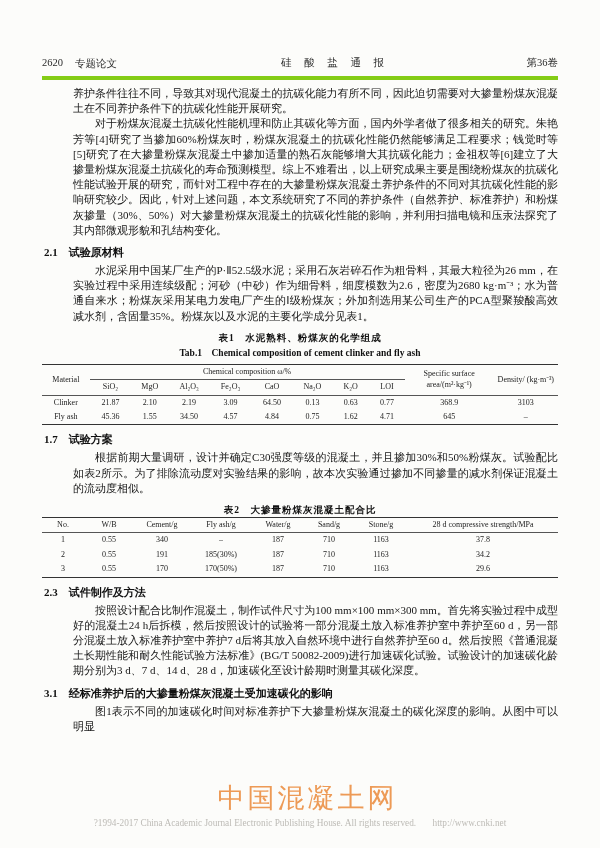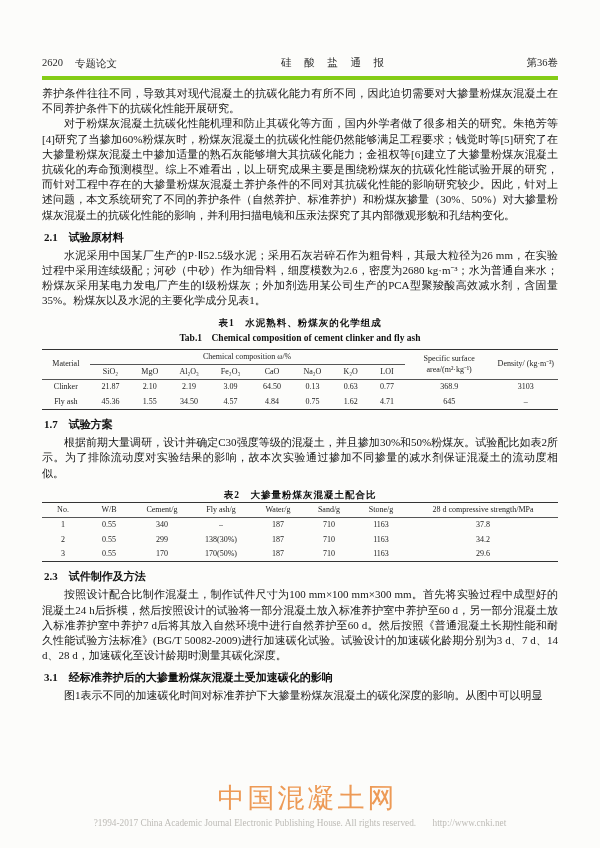--- a/index.html
+++ b/index.html
@@ -18,21 +18,21 @@
     display:flex; align-items:baseline;
     font-size:10.5px; color:#2b2b2b;
     padding-bottom:5px; border-bottom:4px solid #84cc16;
   }
   .hdr-left { display:flex; gap:12px; min-width:130px; }
   .hdr-center { flex:1; text-align:center; letter-spacing:5px; }
   .hdr-right { min-width:60px; text-align:right; }
 
   
   .bodytext { margin-top:6px; }
-  p.para { font-size:11px; line-height:15.2px; text-align:justify; color:#161616; }
+  p.para { font-size:11px; line-height:15.2px; text-align:justify; color:#161616;margin-left:31px; }
   p.indent { text-indent:2em; }
 
   h2.sec { font-size:14px; font-weight:bold; margin:11px 0 9px 2px; color:#111; }
   h3.subsec { font-size:11px; font-weight:bold; margin:7px 0 3px 2px; color:#111; }
 
   
   .tbl-caption { text-align:center; font-size:9.5px; font-weight:bold; color:#111; }
   .tbl-caption.zh { margin-top:8px; letter-spacing:1px; }
   .tbl-caption.en { margin-top:2px; margin-bottom:4px; }
 
@@ -190,22 +190,22 @@
           <td>340</td>
           <td>–</td>
           <td>187</td>
           <td>710</td>
           <td>1163</td>
           <td>37.8</td>
         </tr>
         <tr>
           <td>2</td>
           <td>0.55</td>
-          <td>299</td>
-          <td>138(30%)</td>
+          <td>191</td>
+          <td>185(30%)</td>
           <td>187</td>
           <td>710</td>
           <td>1163</td>
           <td>34.2</td>
         </tr>
         <tr>
           <td>3</td>
           <td>0.55</td>
           <td>170</td>
           <td>170(50%)</td>

